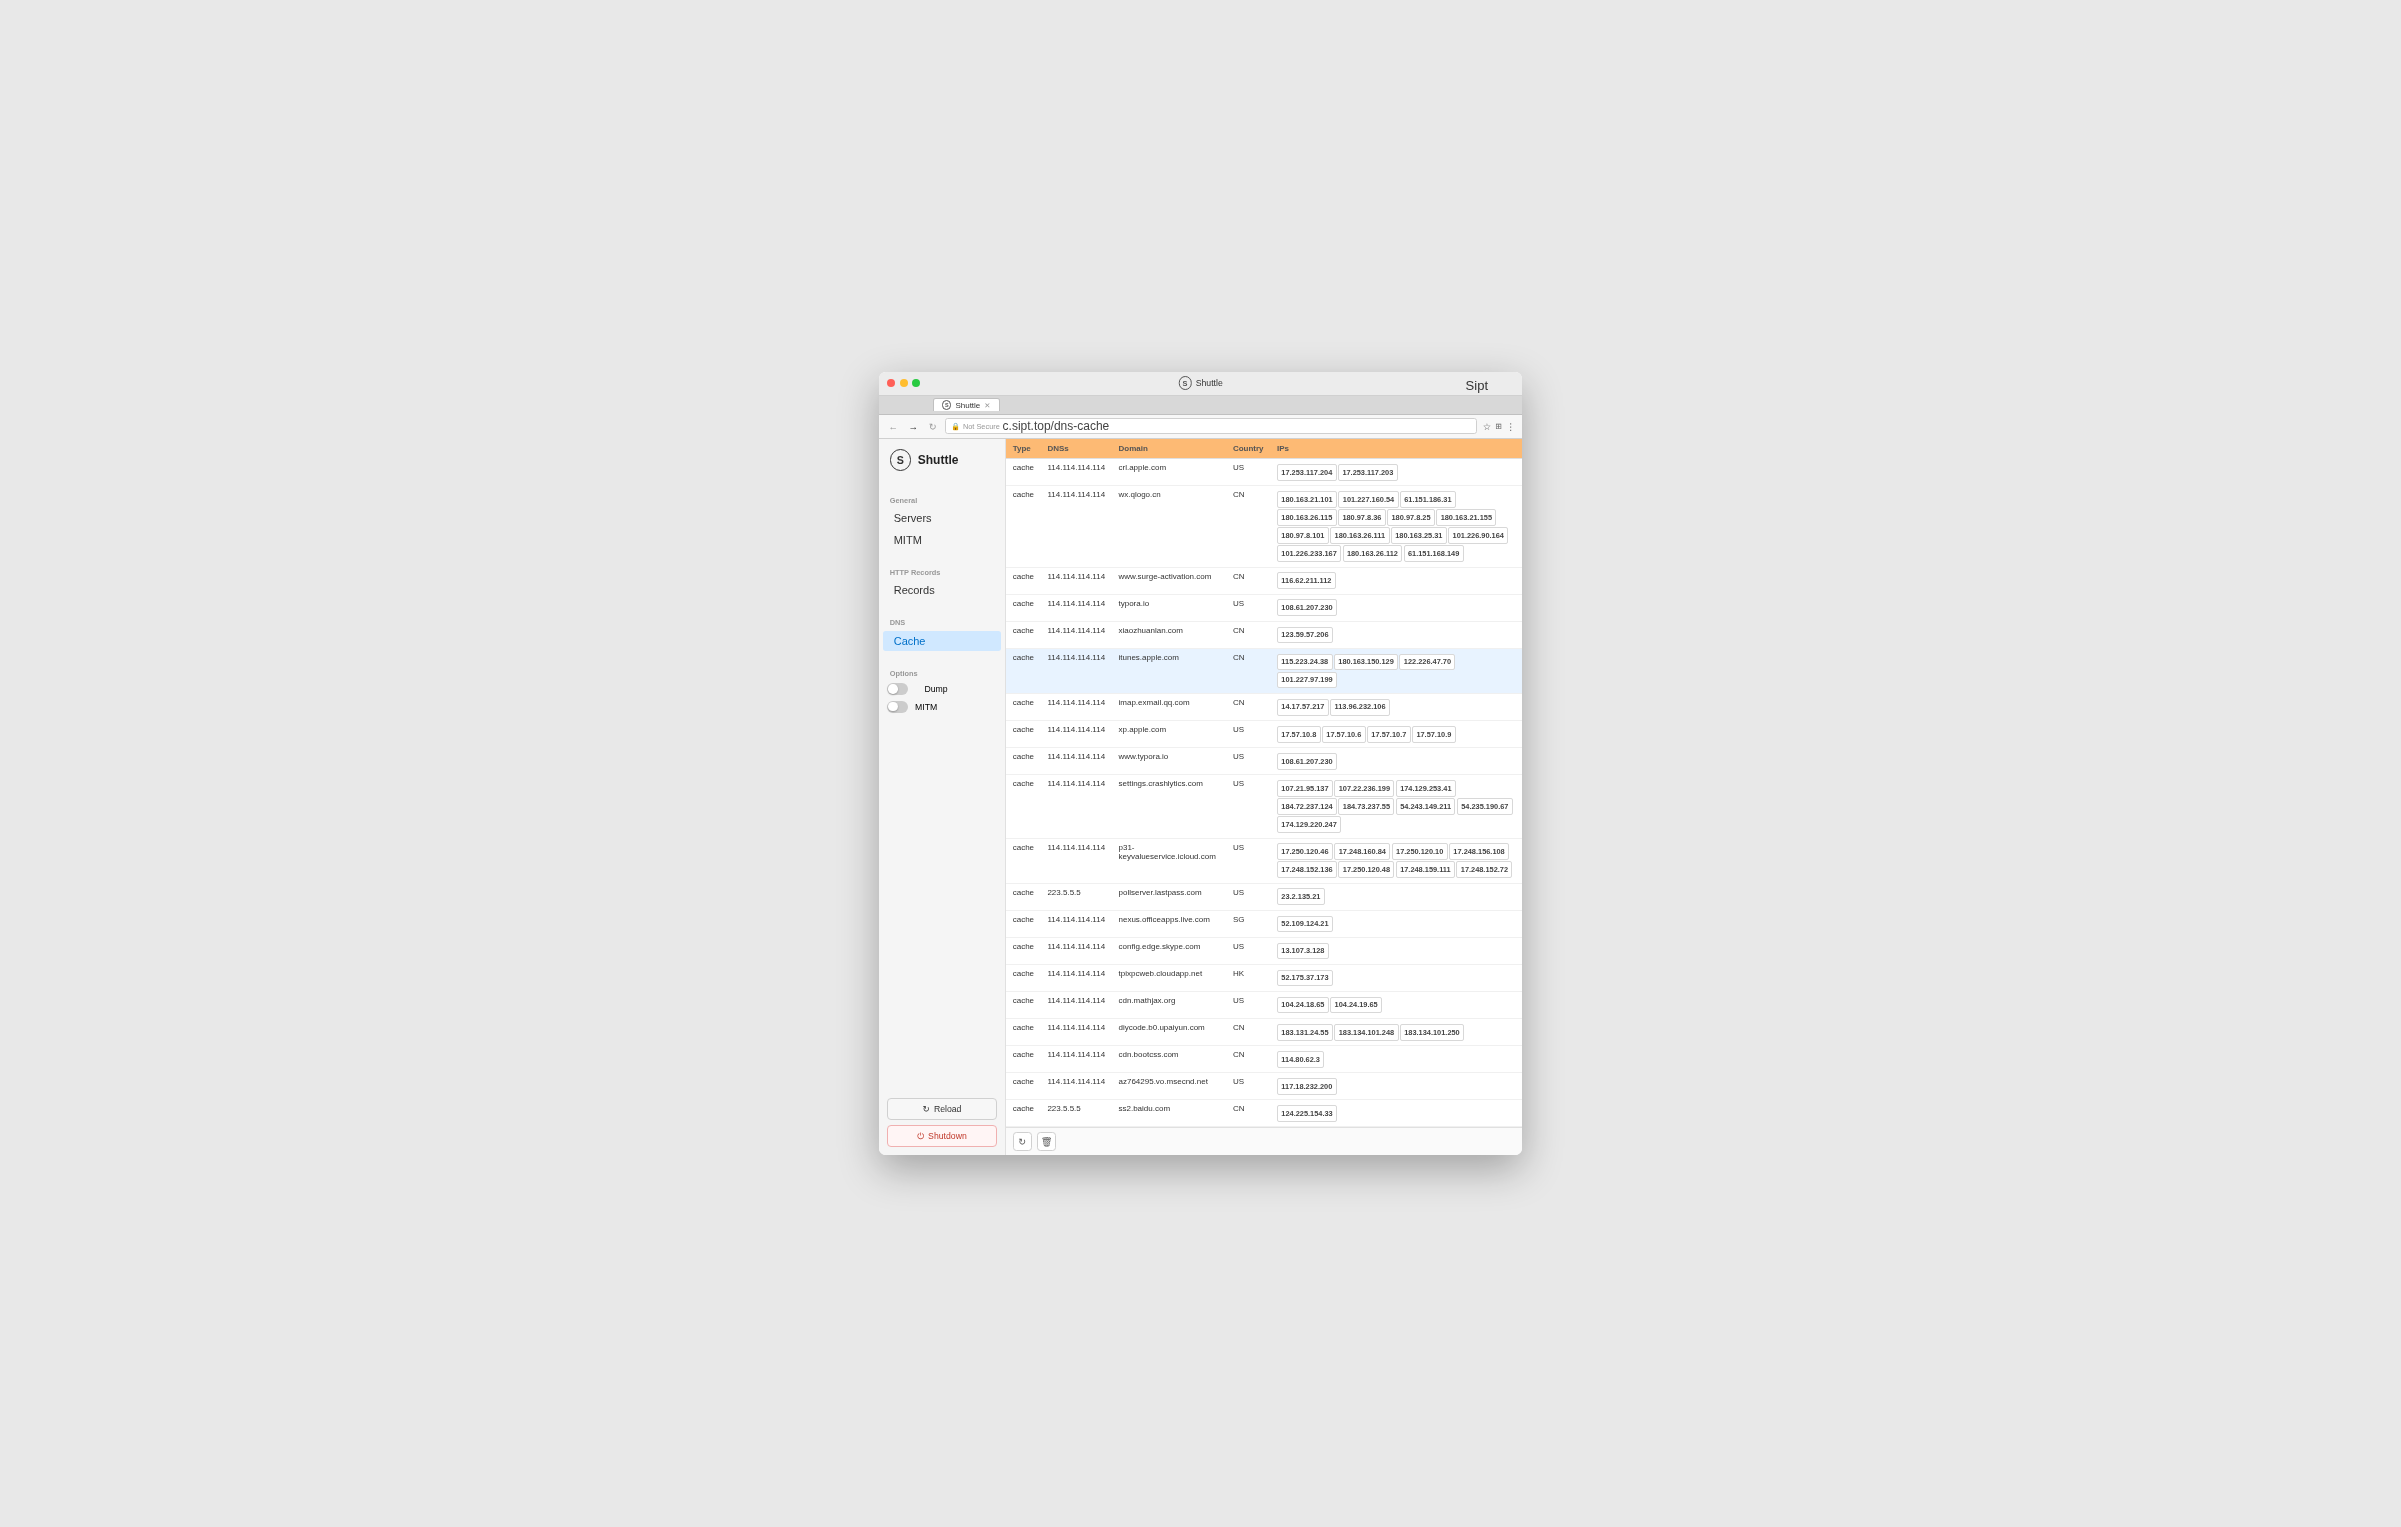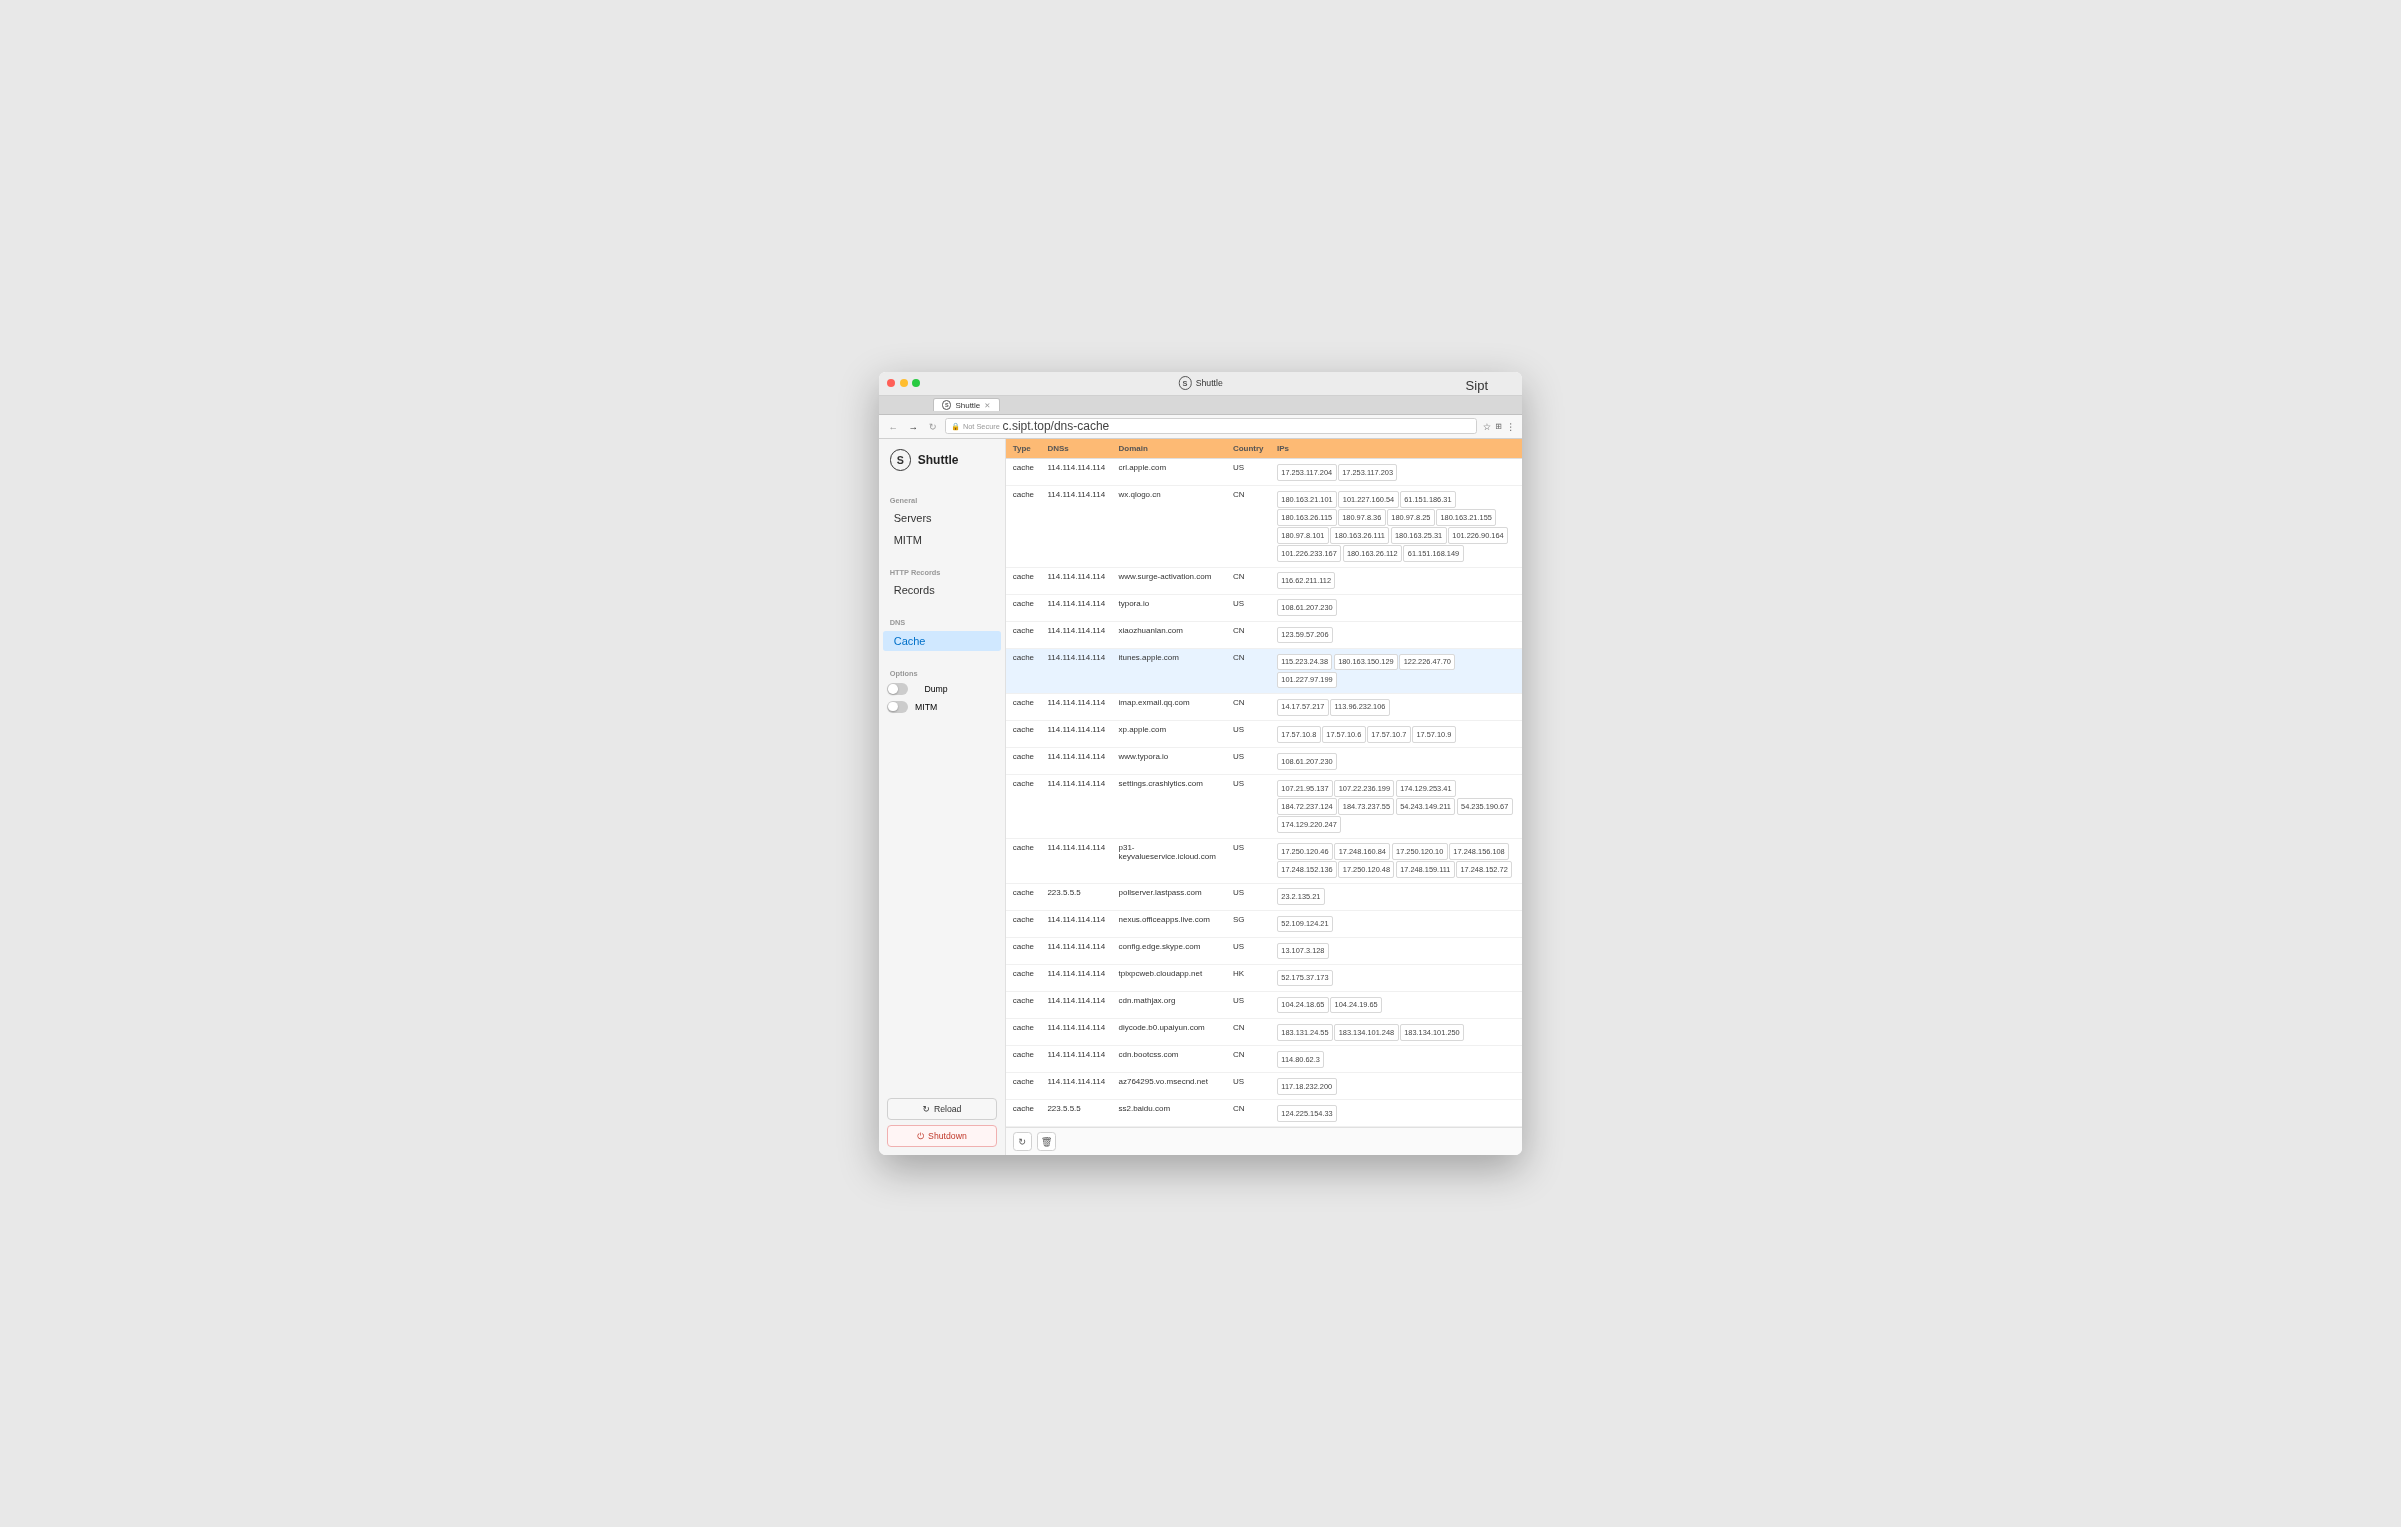--- a/index.html
+++ b/index.html
@@ -255,20 +255,21 @@
       border: 0.7px solid #d8d8d8;
       border-radius: 2px;
       padding: 0.7px 3.4px;
       margin: 0.7px 1.3px 0.7px 0;
       font-size: 7.4px;
       color: #444;
       white-space: nowrap;
     }
     .ip-cell {
       line-height: 1.8;
+      font-weight: bold;
     }
     .table-footer {
       border-top: 0.7px solid #e0e0e0;
       padding: 4px 6.7px;
       display: flex;
       gap: 5.4px;
       align-items: center;
       background: #fafafa;
     }
     .footer-btn {

